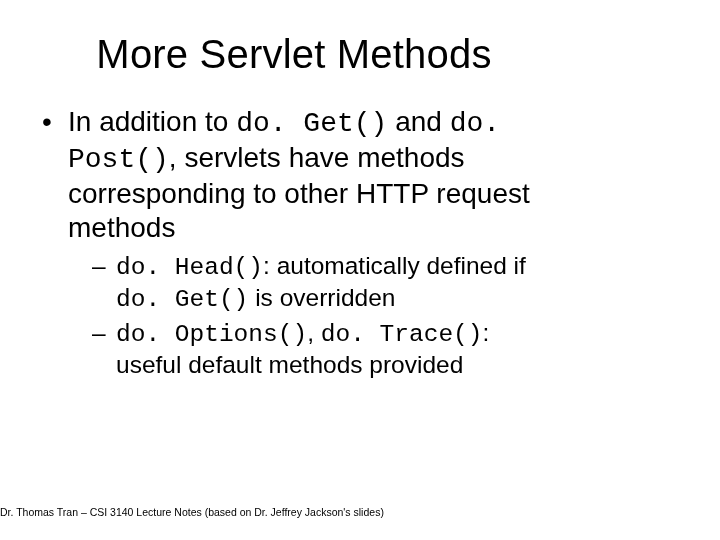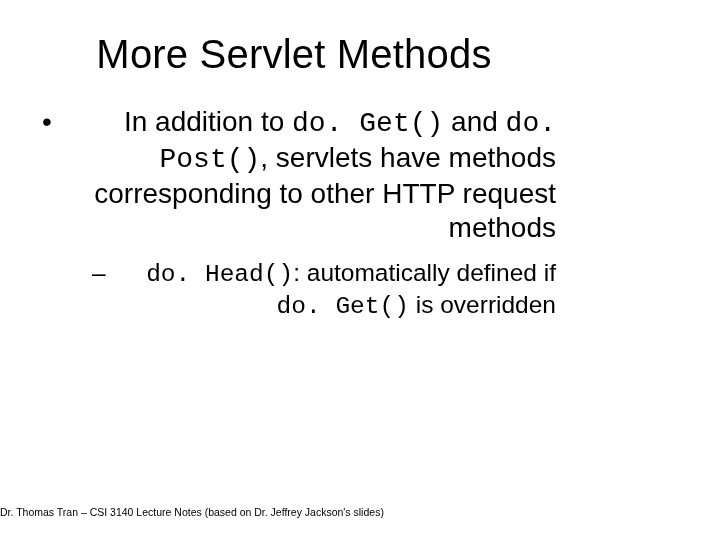--- a/index.html
+++ b/index.html
@@ -30,33 +30,32 @@
     list-style: none;
     padding: 0;
     margin: 0 0 0 6px;
     font-size: 28px;
     line-height: 1.22;
   }
   ul.level1 > li {
     position: relative;
     padding-left: 30px;
     margin-bottom: 4px;
-    text-align: right;
   }
   ul.level1 > li::before {
     content: "•";
     position: absolute;
     left: 4px;
     top: 0;
     font-size: 28px;
   }
   ul.level2 {
     list-style: none;
     padding: 0;
-    margin: 12px 0 0 24px;
+    margin: 5px 0 0 24px;
     font-size: 24.5px;
     line-height: 1.22;
   }
   ul.level2 > li {
     position: relative;
     padding-left: 24px;
     margin-bottom: 4px;
   }
   ul.level2 > li::before {
     content: "–";
@@ -86,18 +85,21 @@
   <h1 class="title">More Servlet Methods</h1>
 
   <ul class="level1">
     <li>
       <span>In addition to </span><span class="code">do. Get()</span><span> and </span><span class="code">do. Post()</span><span>, servlets have methods corresponding to other HTTP request methods</span>
 
       <ul class="level2">
         <li>
           <span class="code">do. Head()</span><span>: automatically defined if </span><span class="code">do. Get()</span><span> is overridden</span>
         </li>
+        <li>
+          <span class="code">do. Options()</span><span>, </span><span class="code">do. Trace()</span><span>: useful default methods provided</span>
+        </li>
       </ul>
     </li>
   </ul>
 
   <div class="footer">Dr. Thomas Tran – CSI 3140 Lecture Notes (based on Dr. Jeffrey Jackson's slides)</div>
 </div>
 
 </body></html>

